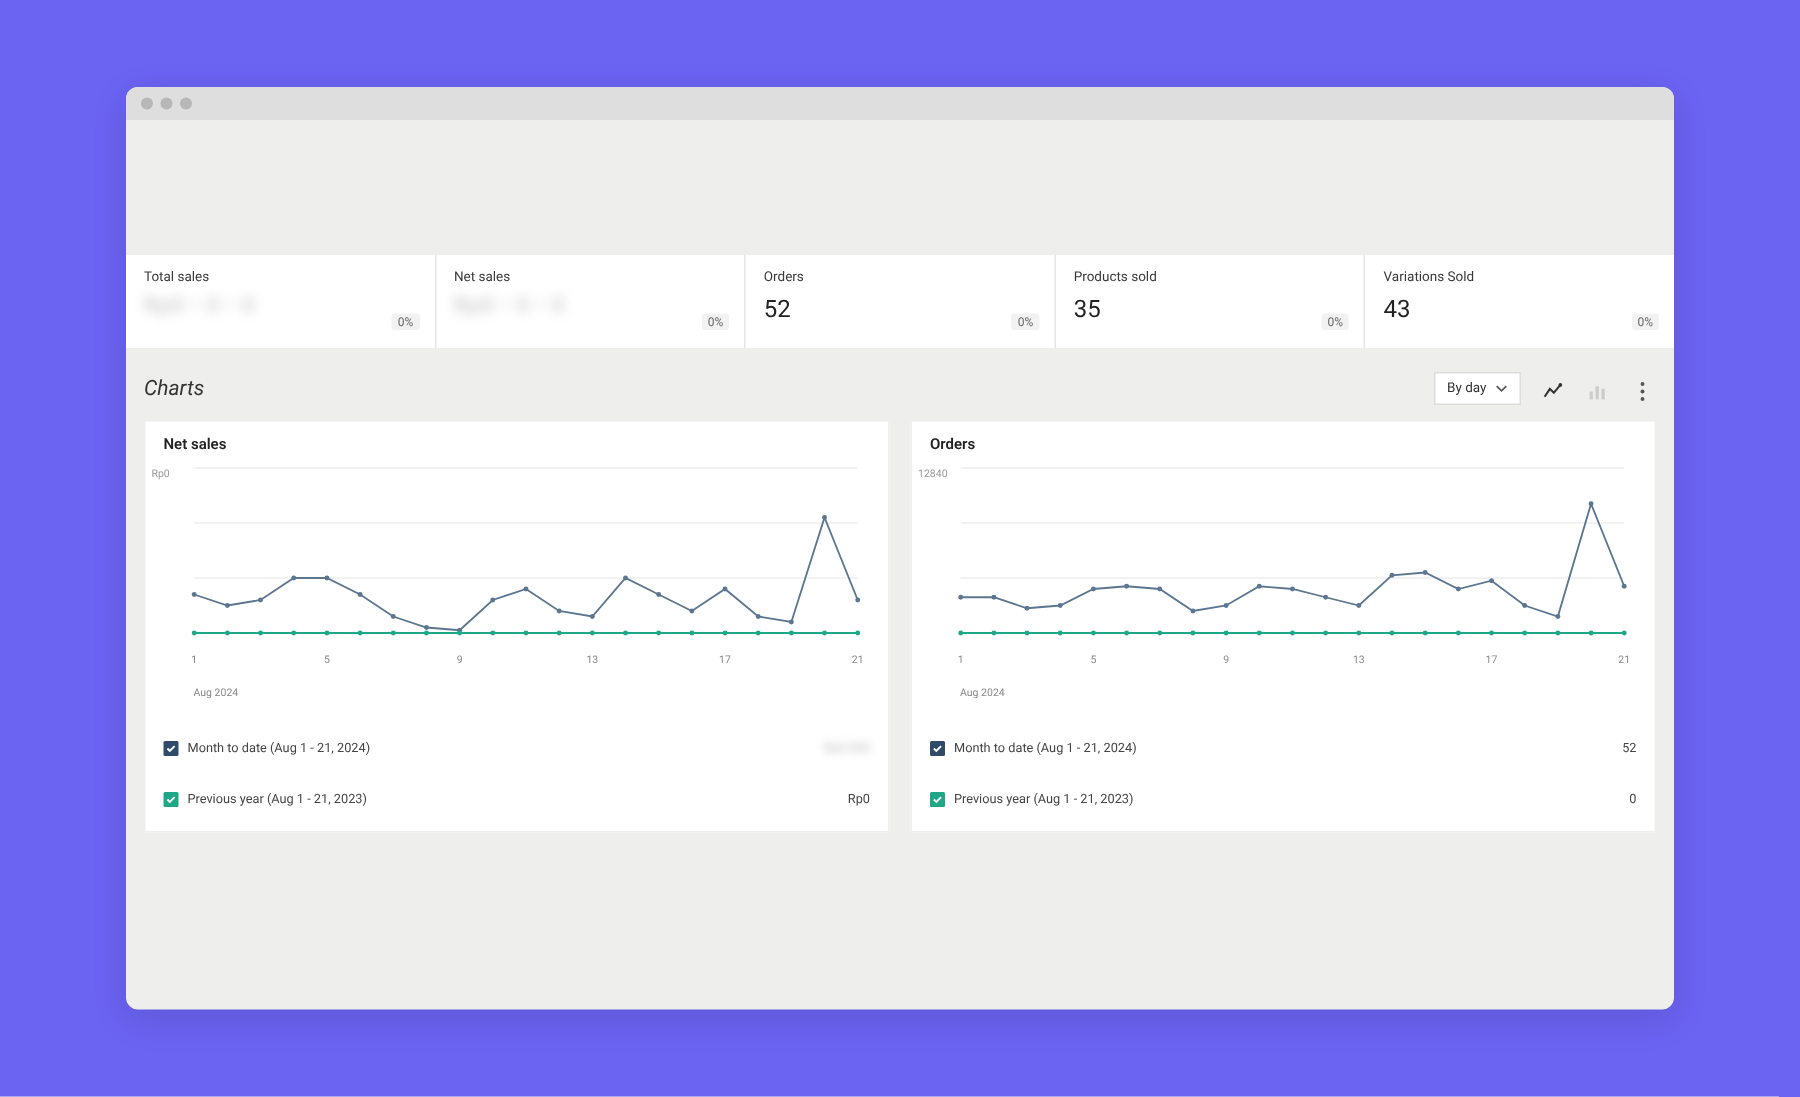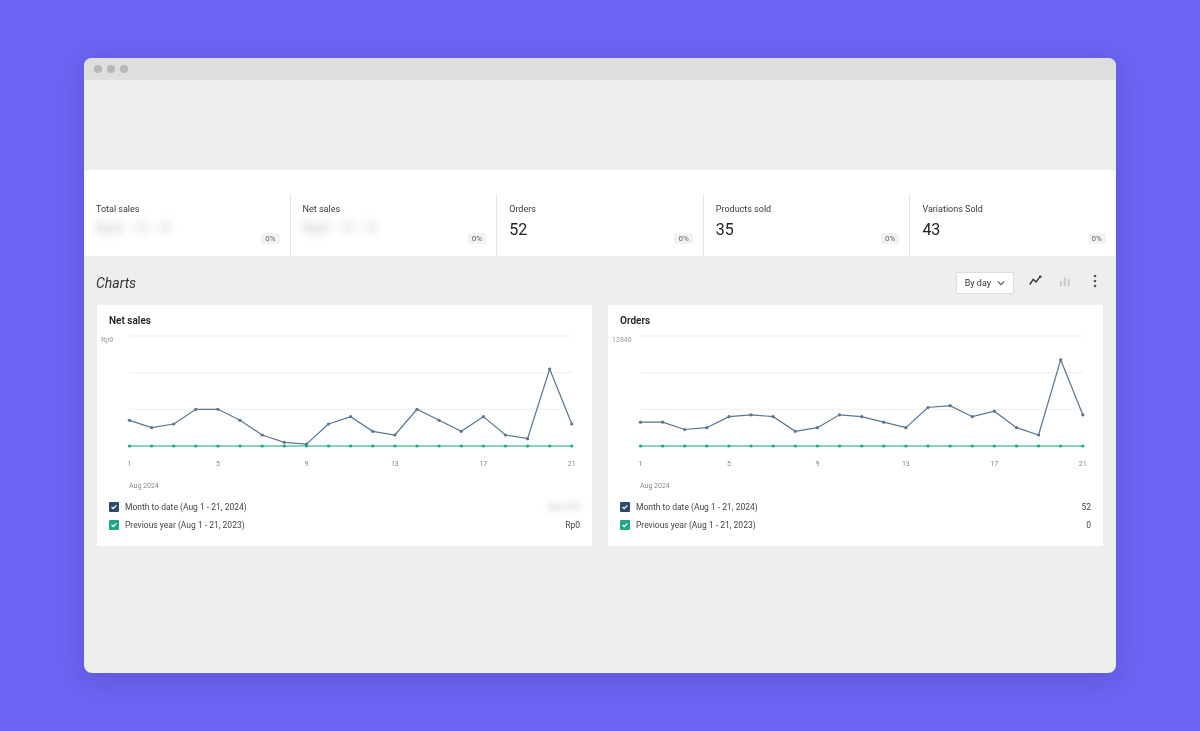--- a/index.html
+++ b/index.html
@@ -2,42 +2,42 @@
 <html><head>
 <meta charset="utf-8">
 <style>
 * { margin: 0; padding: 0; box-sizing: border-box; }
 body { background: #6b63f2; font-family: -apple-system, BlinkMacSystemFont, "Segoe UI", Roboto, sans-serif; width: 1200px; height: 731px; display:flex; align-items:center; justify-content:center;}
 .window { width: 1032px; height: 615px; background:#eeeeec; border-radius: 8px; overflow:hidden; box-shadow: 0 6px 24px rgba(0,0,0,.12); }
 .titlebar { height: 22px; background:#dedede; display:flex; align-items:center; padding-left:10px; gap:5px;}
 .dot{width:8px;height:8px;border-radius:50%;background:#b7b7b7;}
 .header-spacer{height:90px; background:#eeeeec;}
 .stats-row{display:flex; background:#fff;}
-.stat-card{flex:1; border-right:1px solid #e6e6e6; padding:10px 12px 14px 12px; min-height:62px; position:relative;margin-top:24px;}
+.stat-card{flex:1; border-right:1px solid #e6e6e6; padding:10px 12px 14px 12px; min-height:62px; position:relative;}
 .stat-card:last-child{border-right:none;}
 .stat-label{font-size:9px; color:#3a3a3a; font-weight:400;}
 .stat-value{font-size:16px; color:#222; margin-top:6px; font-weight:400;}
 .stat-value.blurred{filter:blur(4px); color:#b9b9b9; font-size:14px; letter-spacing:1px;}
 .stat-badge{position:absolute; right:10px; bottom:12px; font-size:8px; color:#666; background:#f2f2f2; padding:1px 4px; border-radius:2px;}
 .charts-header{display:flex; align-items:center; justify-content:space-between; padding: 16px 12px 10px 12px;}
 .charts-title{font-size:14px; color:#333;font-style:italic;}
-.charts-controls{display:flex; align-items:flex-start; gap:12px;}
+.charts-controls{display:flex; align-items:flex-end; gap:12px;}
 .byday-select{background:#fff; border:1px solid #ddd; font-size:9px; color:#333; padding:5px 8px; display:flex; align-items:center; gap:6px; cursor:pointer;}
 .chev-icon svg{display:block}
 .icon-btn{display:flex; align-items:center; justify-content:center; cursor:pointer; width:18px; height:18px;}
 .chart-grid{display:flex; gap:14px; padding:0 12px 12px 12px;}
 .chart-card{flex:1; background:#fff; border:1px solid #eee;}
 .chart-card-title{font-size:10px; font-weight:600; color:#222; padding:10px 12px 4px 12px;}
 .chart-area{position:relative; height:160px; padding:0 12px;}
 .chart-svg{width:100%; height:130px; display:block;}
 .chart-xaxis{height:24px; position:relative; font-size:7px; color:#888;}
 .chart-xaxis span{position:absolute; transform:translateX(-50%);}
 .chart-month{font-size:7px; color:#888; margin-left:20px; margin-top:-2px;}
 .legend{padding:8px 12px 12px 12px;}
-.legend-row{display:flex; align-items:center; justify-content:space-between; font-size:8.5px; color:#444; padding:4px 0;}
+.legend-row{display:flex; align-items:center; justify-content:space-between; font-size:8.5px; color:#444; padding:4px 0;margin-top:16px;}
 .legend-left{display:flex; align-items:center; gap:6px;}
 .legend-check{width:10px; height:10px; display:flex; align-items:center; justify-content:center; border-radius:1px;}
 .legend-check.dark{background:#2f4b69;}
 .legend-check.green{background:#1fa888;}
 .legend-check svg{display:block}
 .legend-val.blurred{filter:blur(3px); color:#bbb;}
 .y-ticks{position:absolute; left:4px; top:6px; bottom:30px; display:flex; justify-content:space-between; font-size:7px; color:#999;}
 .y-ticks span.blurred{filter:blur(2px);}
 </style>
 </head>

